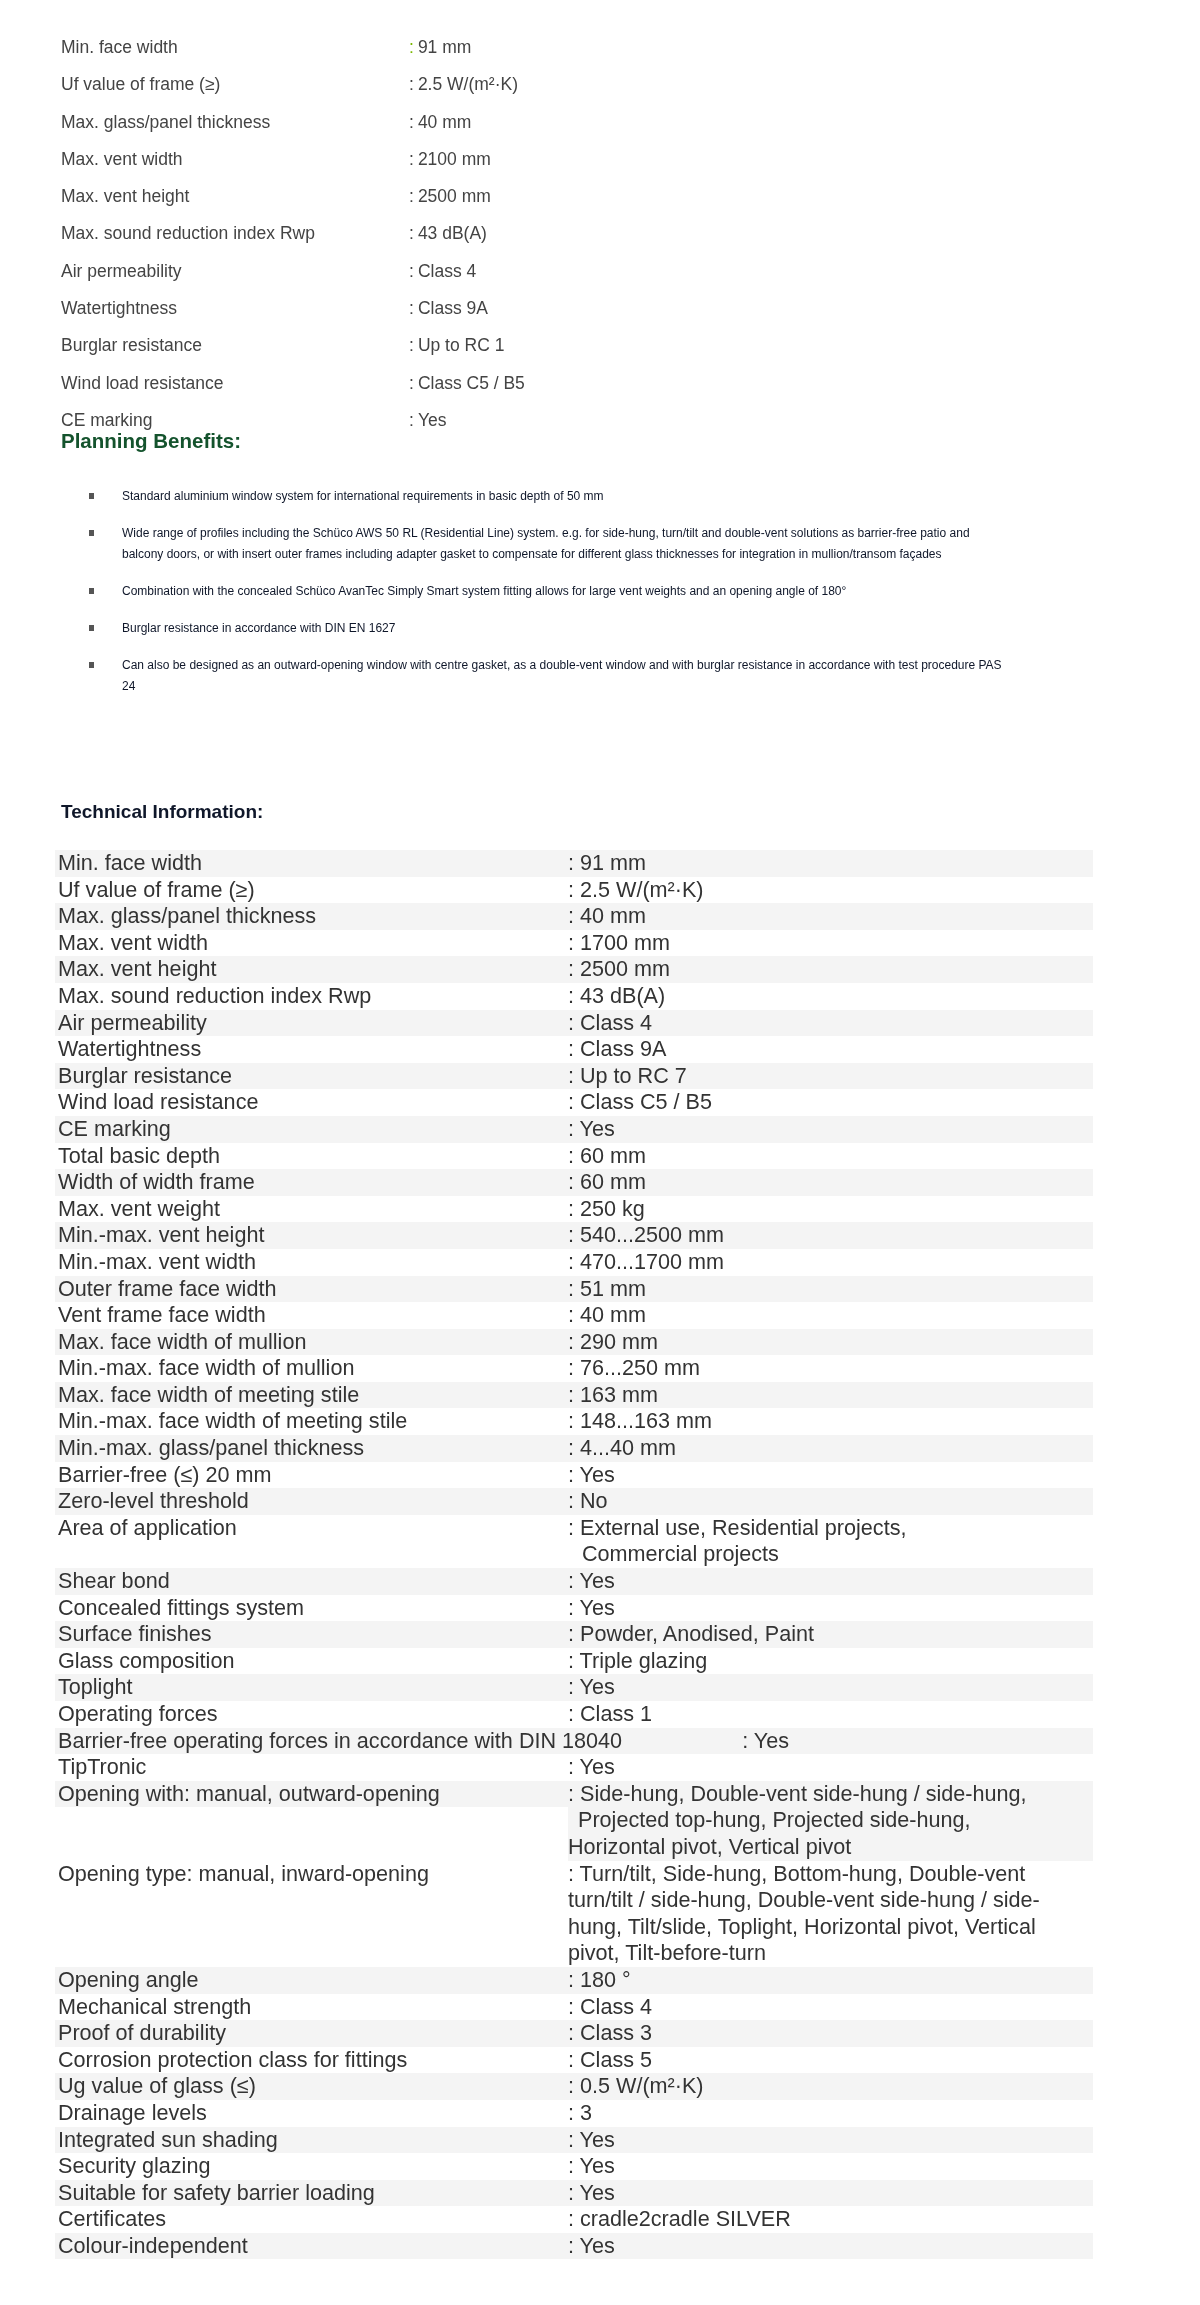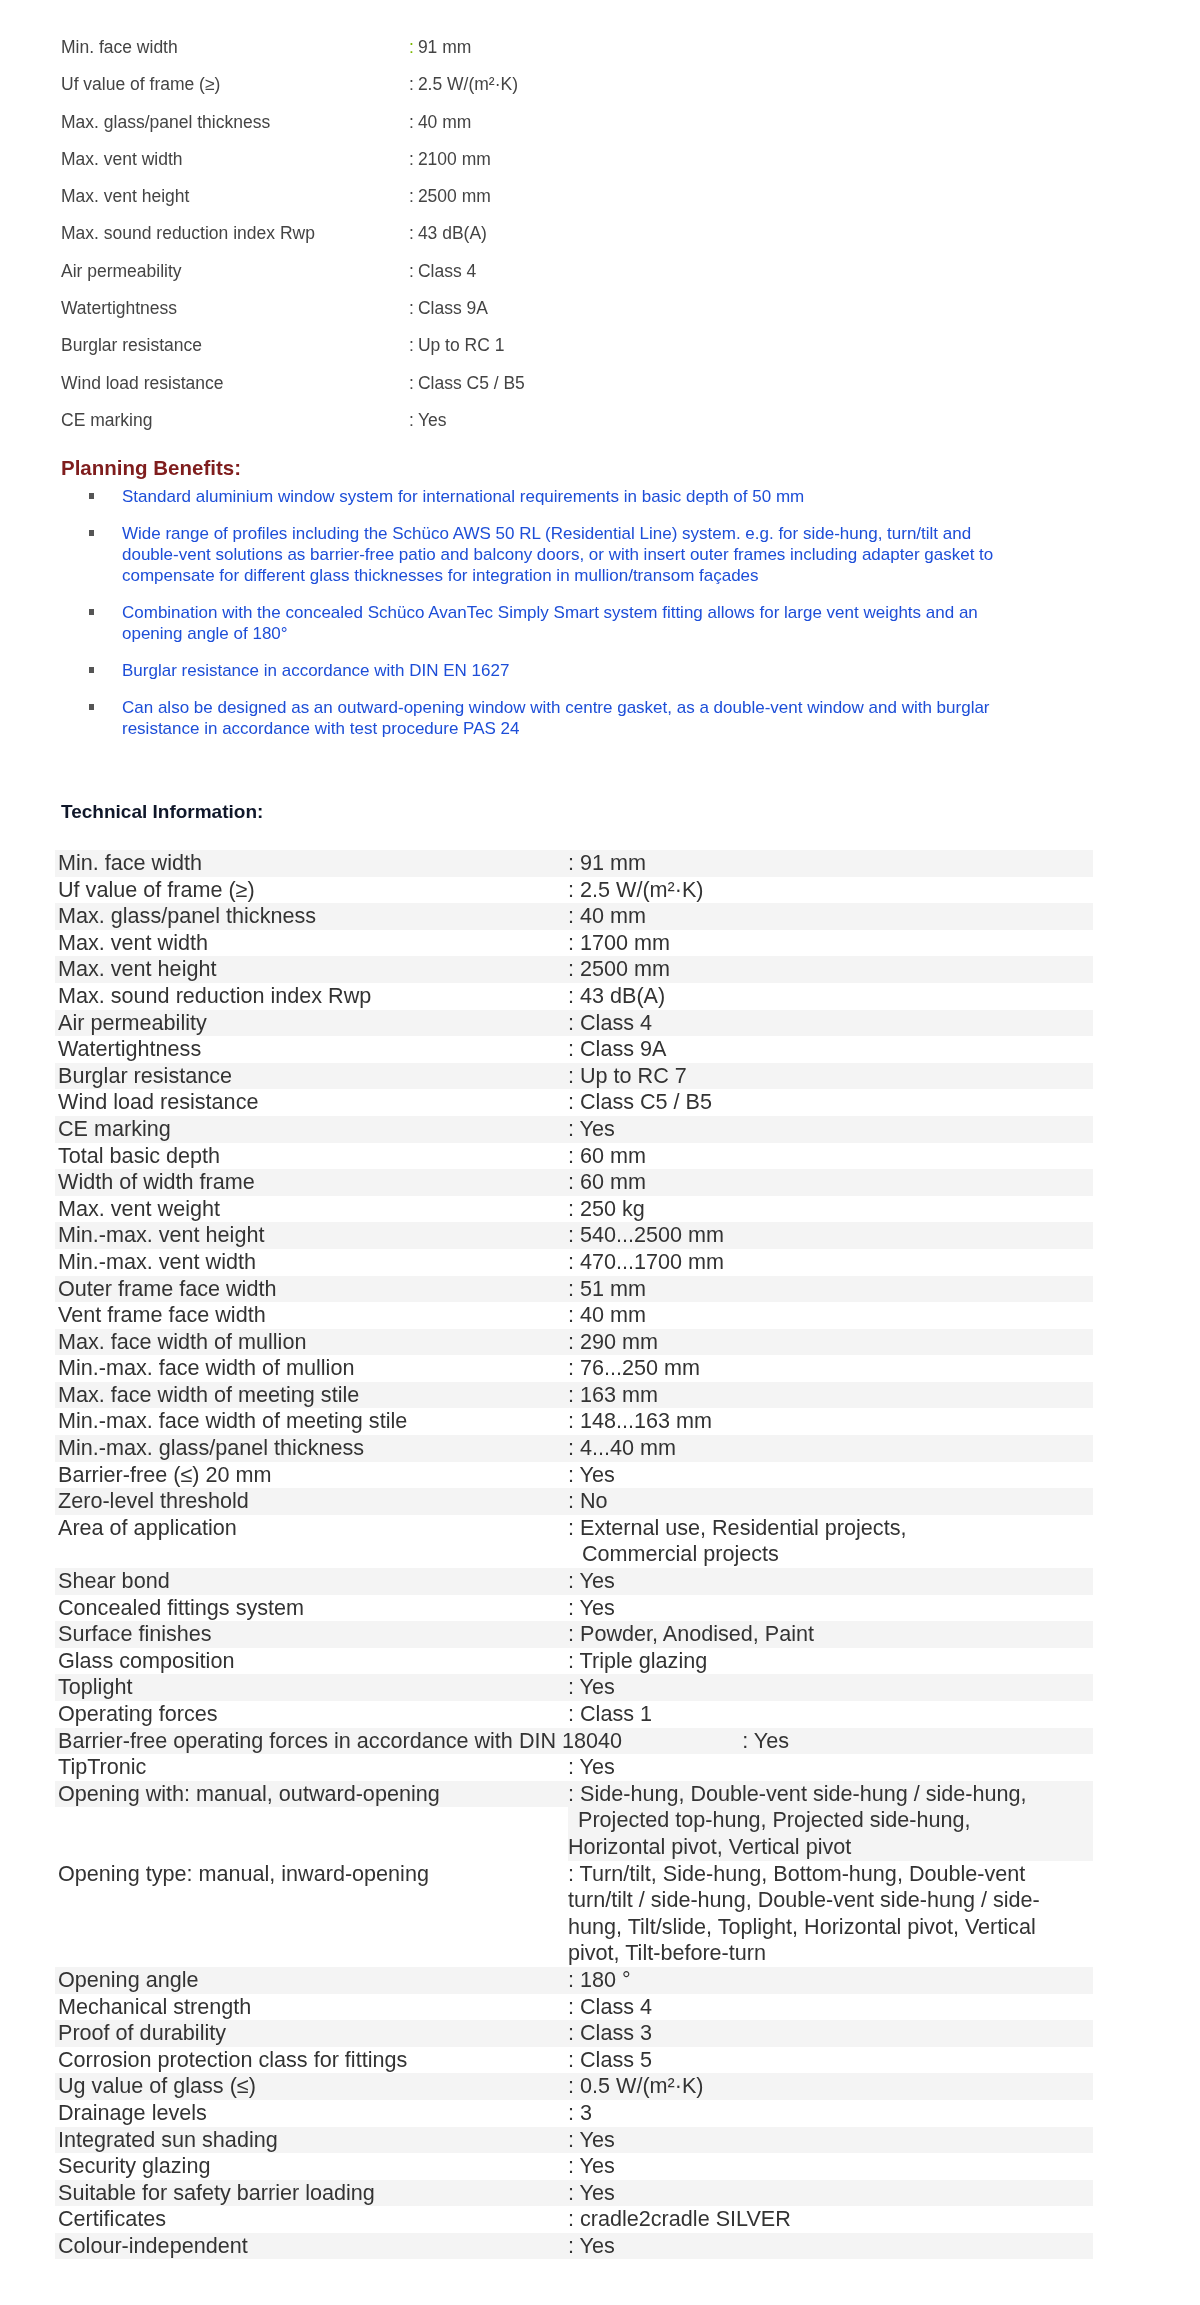--- a/index.html
+++ b/index.html
@@ -8,23 +8,23 @@
 
   
   .spec-list { position: absolute; left: 61px; top: 37px; width: 700px; }
   .spec-row { height: 37.3px; display: flex; align-items: flex-start; font-size: 17.5px; line-height: 20px; }
   .spec-label { width: 348px; color: #444; }
   .spec-sep { color: #444; }
   .spec-sep.accent { color: #7ab800; }
   .spec-value { color: #444; margin-left: 4px; }
 
   
-  .pb-title { position: absolute; left: 61px; top: 456px; font-size: 20.5px; font-weight: bold; color: #7f1d1d; }
+  .pb-title { position: absolute; left: 61px; top: 429px; font-size: 20.5px; font-weight: bold; color: #14532d; }
   .pb-list { position: absolute; left: 84px; top: 486px; width: 930px; margin: 0; padding: 0; list-style: none; }
-  .pb-item { position: relative; padding-left: 38px; font-size: 17px; line-height: 21px; color: #1d4ed8; margin-bottom: 16px; }
+  .pb-item { position: relative; padding-left: 38px; font-size: 12px; line-height: 21px; color: #0f172a; margin-bottom: 16px; }
   .pb-bullet { position: absolute; left: 5px; top: 7px; width: 5px; height: 6px; background: #555; }
 
   
   .ti-title { position: absolute; left: 61px; top: 801px; font-size: 19px; font-weight: bold; color: #0f172a; }
   .ti-table { position: absolute; left: 55px; top: 850px; width: 1038px; }
   .ti-row { display: flex; font-size: 21.6px; line-height: 26.6px; color: #333; min-height: 26.6px; }
   .ti-row.shade { background: #f4f4f4; }
   .ti-label { width: 510px; padding-left: 3px; white-space: nowrap; }
   .ti-value { flex: 1; }
   .ti-row.wide .ti-label { width: auto; }

